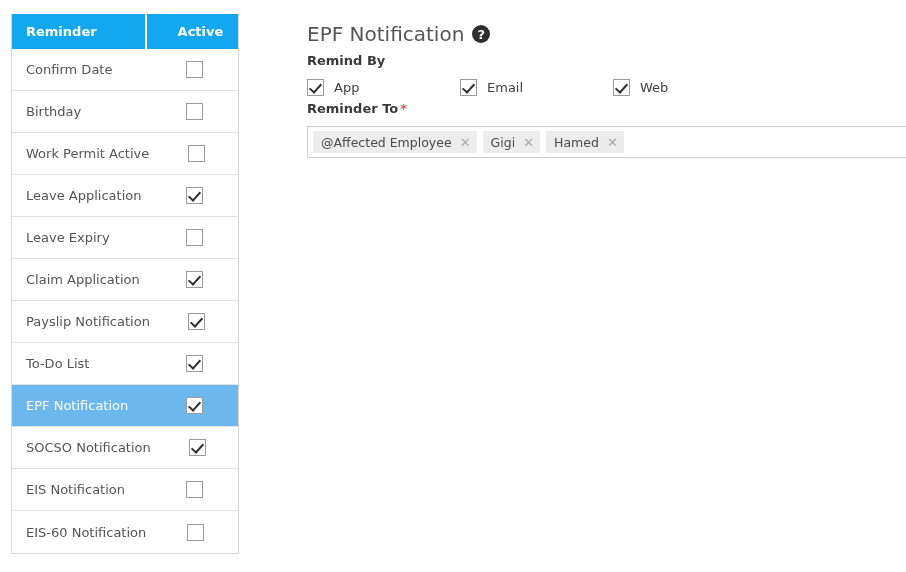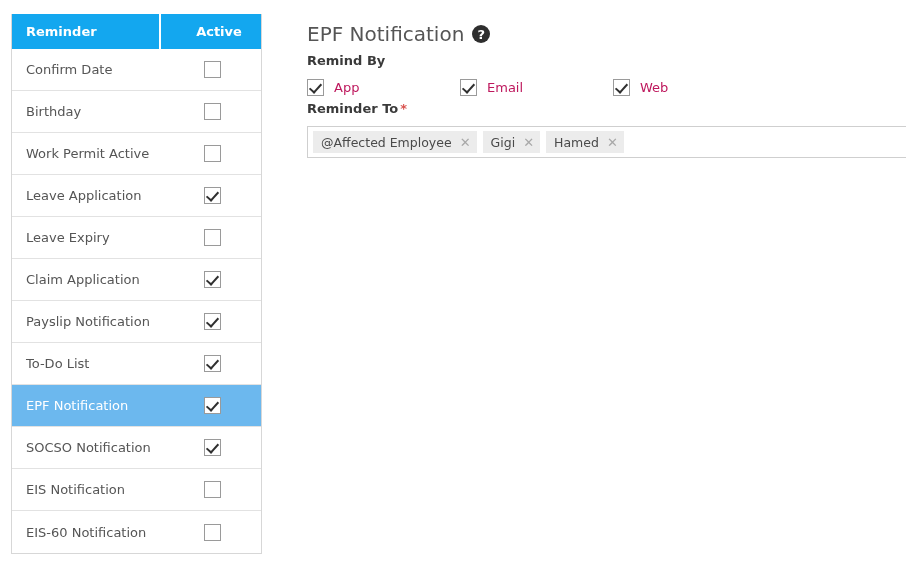--- a/index.html
+++ b/index.html
@@ -14,21 +14,21 @@
     color: #444444;
     overflow: hidden;
     position: relative;
   }
 
   
   #reminder-table {
     position: absolute;
     left: 11px;
     top: 14px;
-    width: 251px;
+    width: 228px;
     border: 1px solid #d7d7d7;
     border-top: none;
     box-sizing: border-box;
   }
   .tbl-header {
     display: flex;
     background: #13a7ef;
     height: 35px;
   }
   .tbl-header .th {
@@ -154,21 +154,21 @@
     margin-top: 11px;
   }
   .remind-opt {
     display: flex;
     align-items: center;
     gap: 10px;
     width: 153px;
   }
   .remind-opt .opt-label {
     font-size: 13px;
-    color: #be185d;
+    color: #404040;
   }
 
   
   #reminder-to-field {
     margin-top: 10px;
     width: 692px;
     height: 32px;
     border: 1px solid #cfcfcf;
     background: #ffffff;
     box-sizing: border-box;

